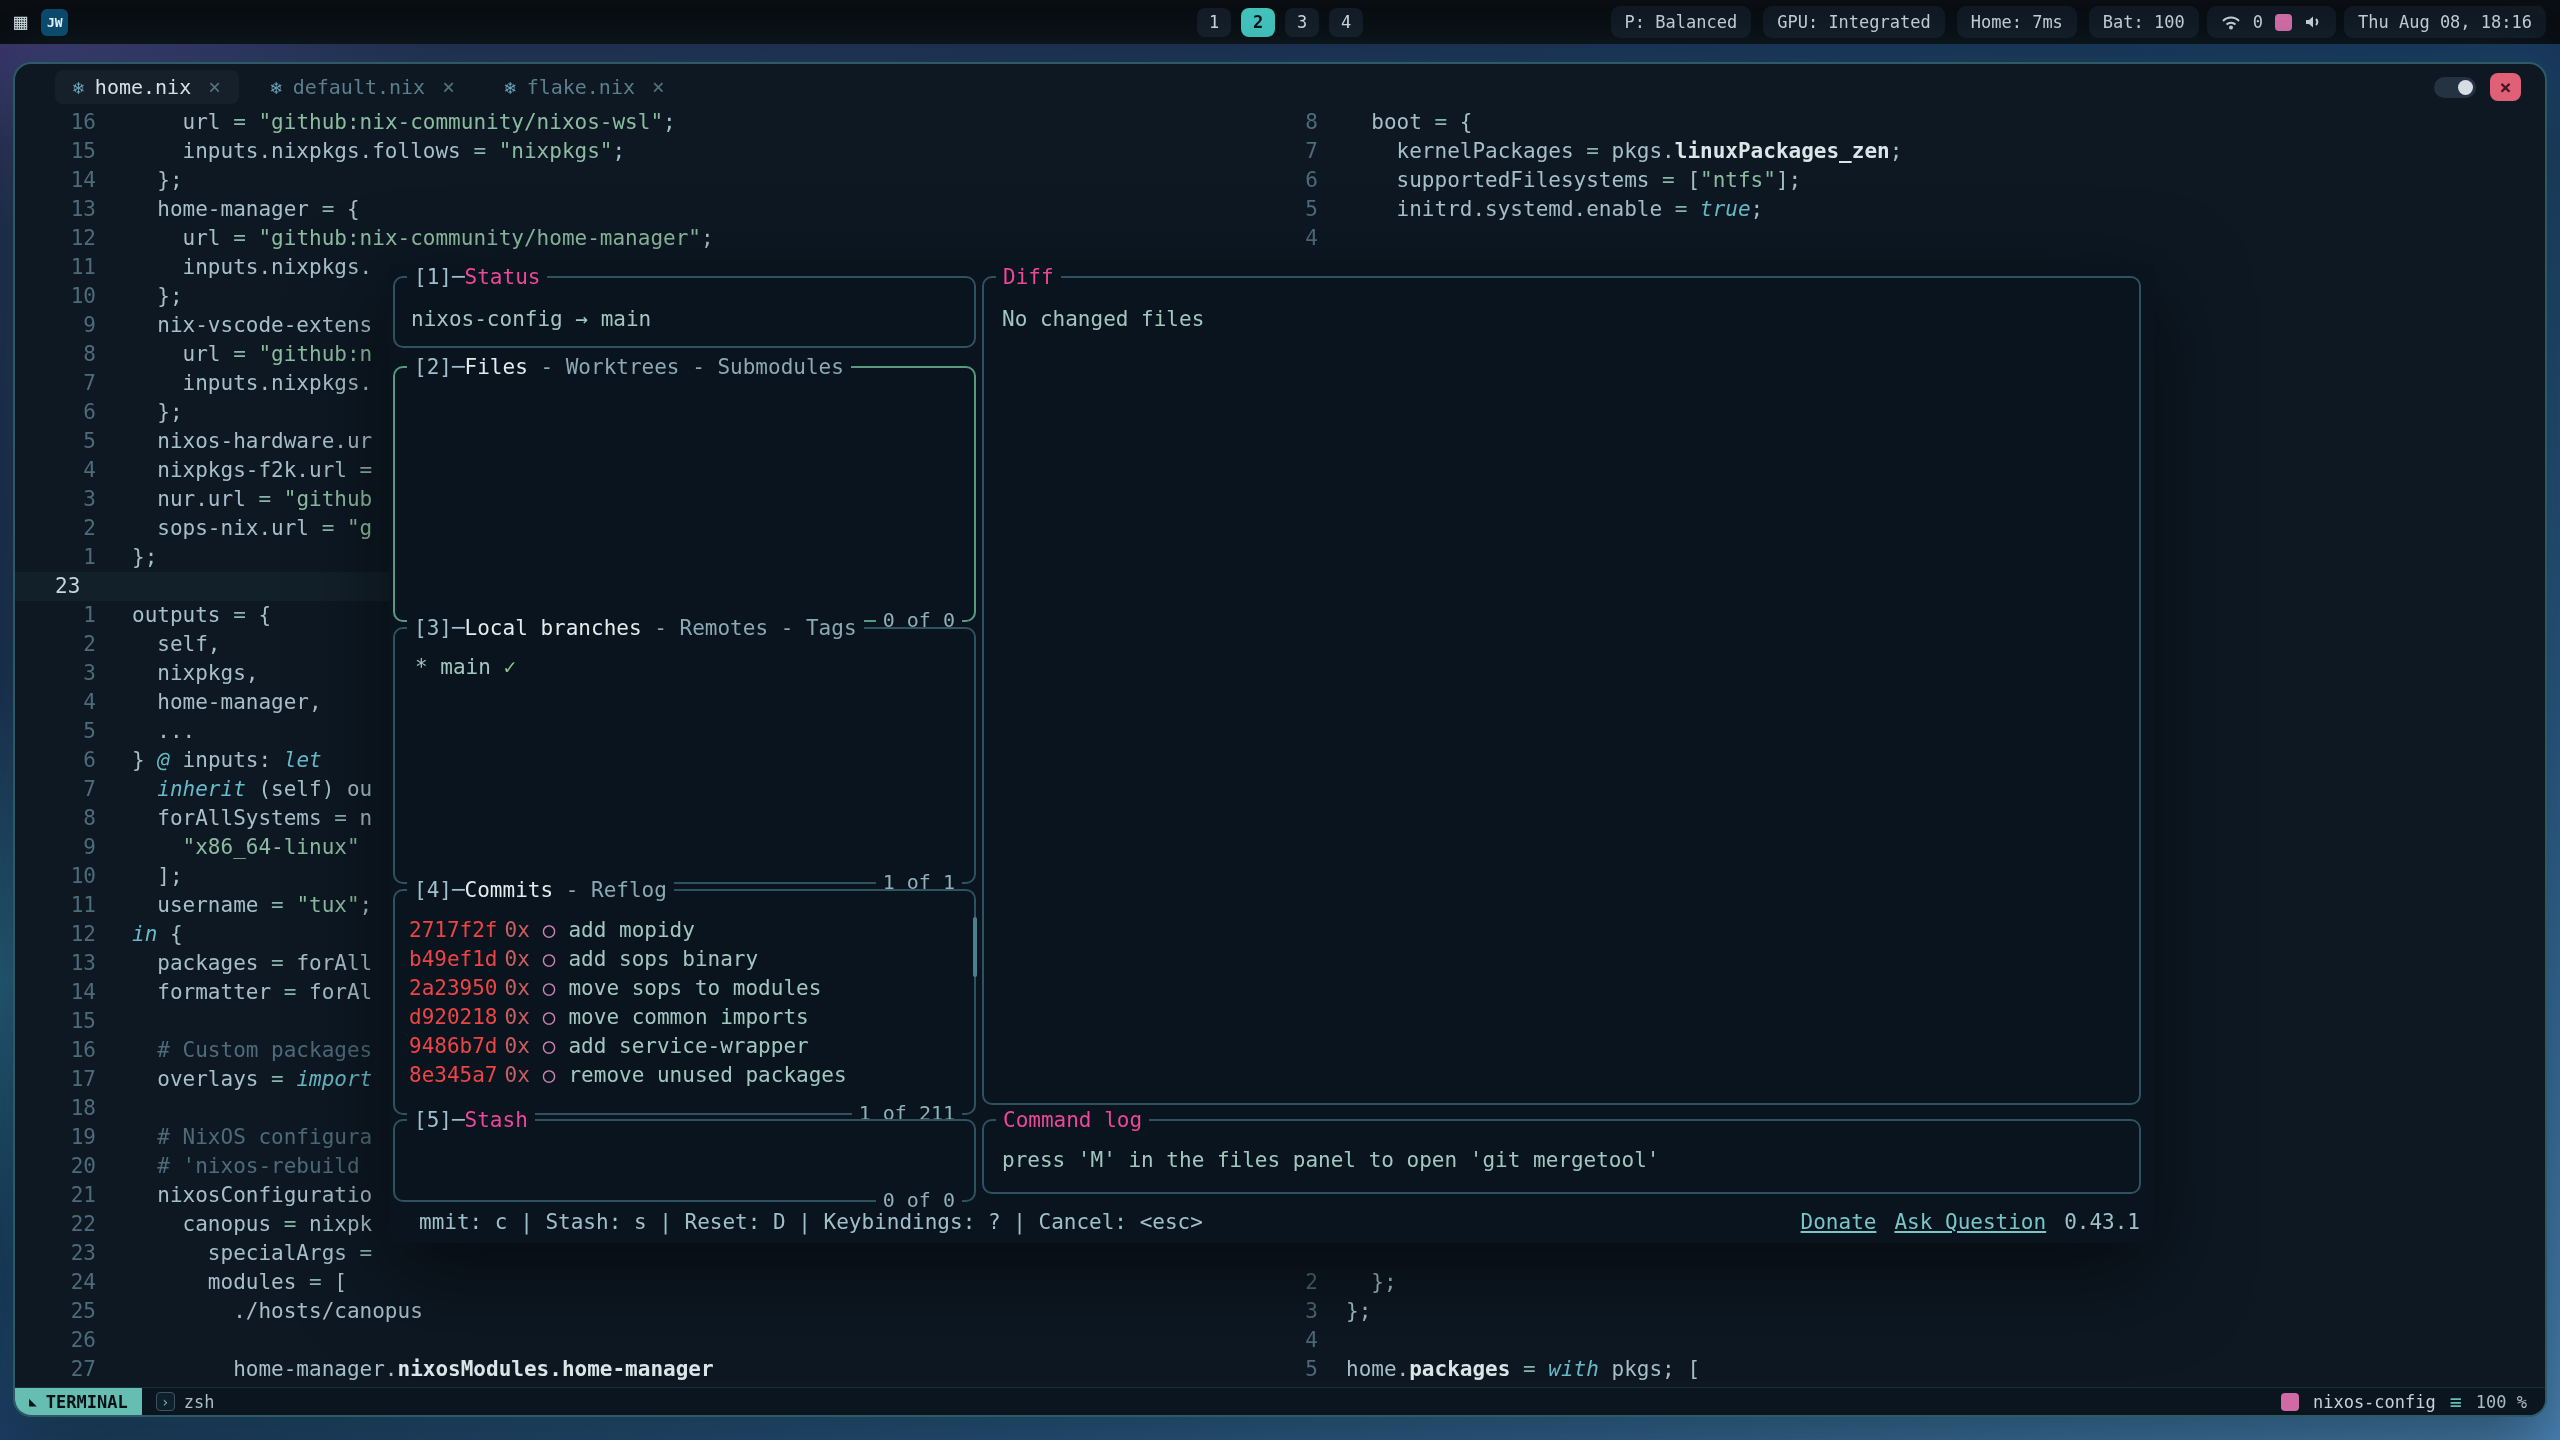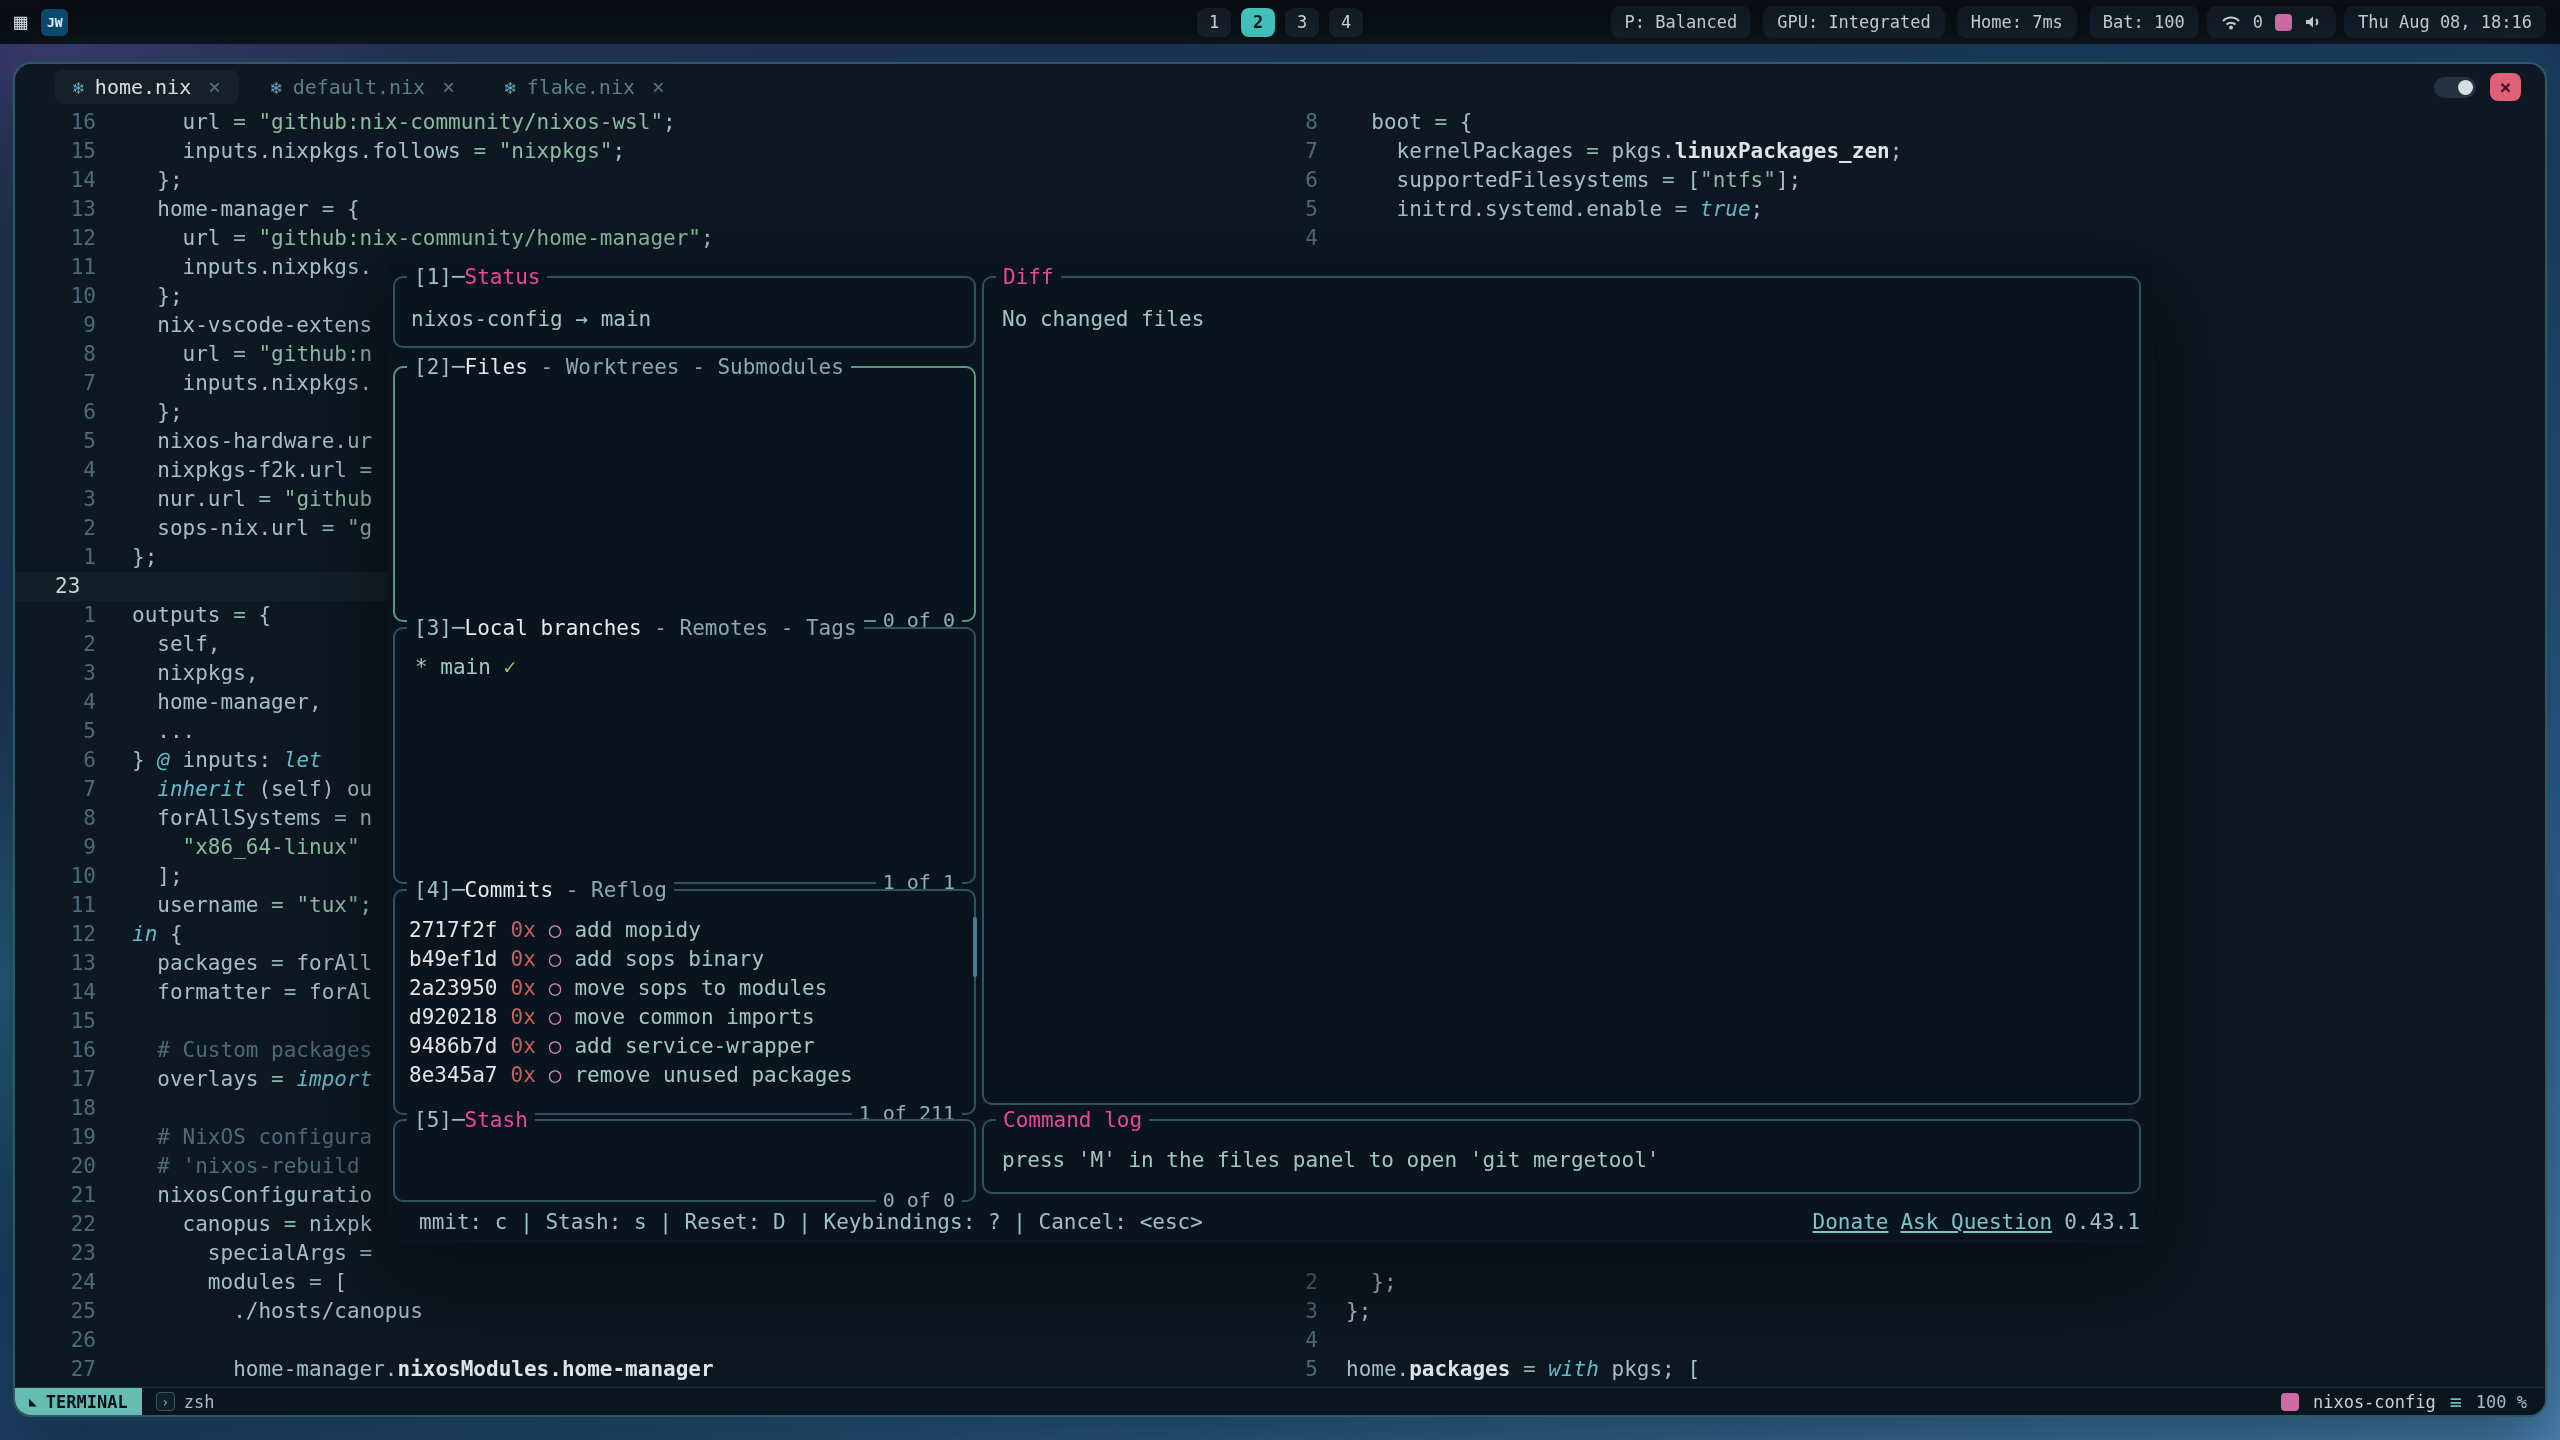--- a/index.html
+++ b/index.html
@@ -80,28 +80,28 @@
   .p-stash{left:4px;top:856px;width:583px;height:83px}
   .p-diff{left:593px;top:13px;width:1159px;height:829px}
   .p-cmdlog{left:593px;top:856px;width:1159px;height:75px}
   .p-status .pbody{padding:27px 16px 8px}
   .p-diff .pbody{padding:27px 18px 8px}
   .p-branches .pbody{padding:24px 20px 8px}
   .p-cmdlog .pbody{padding:25px 18px 8px}
   .check{color:#86c77d}
   .commit-list{padding:24px 10px 8px 14px}
   .crow{display:flex;height:29px;align-items:center;white-space:pre}
-  .chash{color:#e5e5e5;margin-right:13px}
+  .chash{color:#ef4444;margin-right:7px}
   .cauthor{color:#c75f5f;margin-right:13px}
   .cnode{color:#ce84b7;margin-right:13px}
   .cmsg{color:#a2c7c1}
   .cscroll{position:absolute;right:-3px;top:26px;width:4px;height:60px;background:#4b7f8f;border-radius:2px}
   .keybar{position:absolute;left:30px;right:14px;top:944px;height:30px;display:flex;
     align-items:center;justify-content:space-between;color:#9fc0ca;white-space:pre}
-  .lg-right{display:flex;gap:12px}
+  .lg-right{display:flex;gap:18px}
   .lg-link{color:#79c6c6;text-decoration:underline}
   .lg-ver{color:#9fc0ca}
   
   .statusbar{position:absolute;left:0;right:0;bottom:0;height:28px;background:#0b1520;
     border-top:1px solid #16303c;display:flex;align-items:center;justify-content:space-between;
     padding-right:18px;font-size:17px}
   .sb-left{display:flex;align-items:center;height:100%}
   .sb-mode{height:100%;background:#66bdb2;color:#0a1116;font-weight:bold;display:flex;
     align-items:center;gap:9px;padding:0 14px}
   .sb-mode-icon{font-size:13px}

